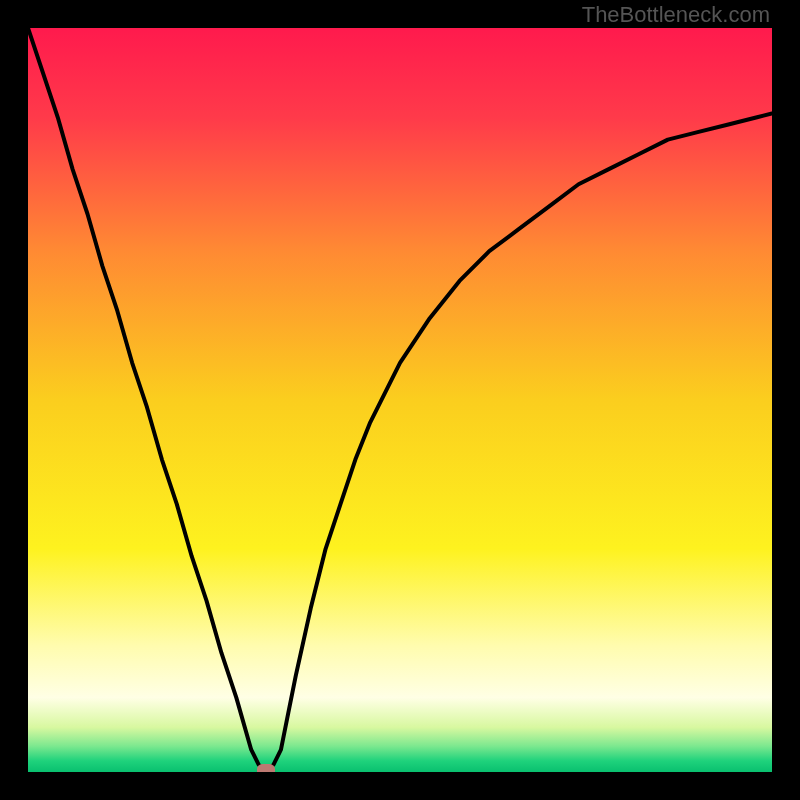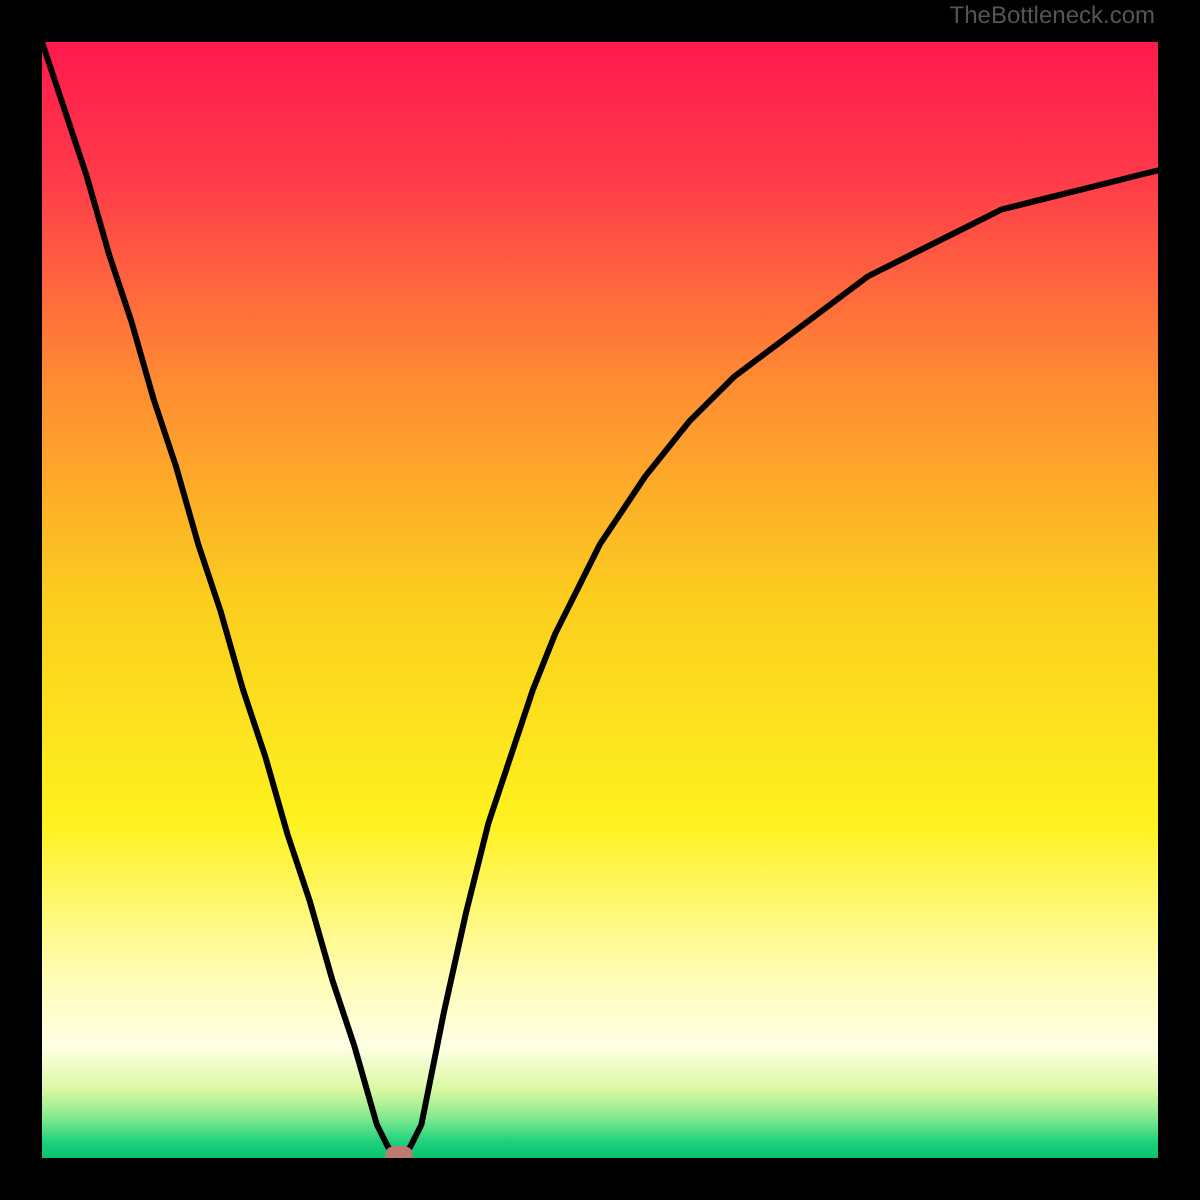--- a/index.html
+++ b/index.html
@@ -29,21 +29,21 @@
   }
   .gradient-bg {
     position: absolute;
     inset: 0;
   }
   .watermark {
     position: absolute;
     top: 2px;
     right: 30px;
     color: #555;
-    font-size: 16px;
+    font-size: 22px;
     z-index: 5;
   }
   svg.curve {
     position: absolute;
     inset: 0;
     z-index: 3;
   }
   .marker {
     position: absolute;
     width: 18px;

